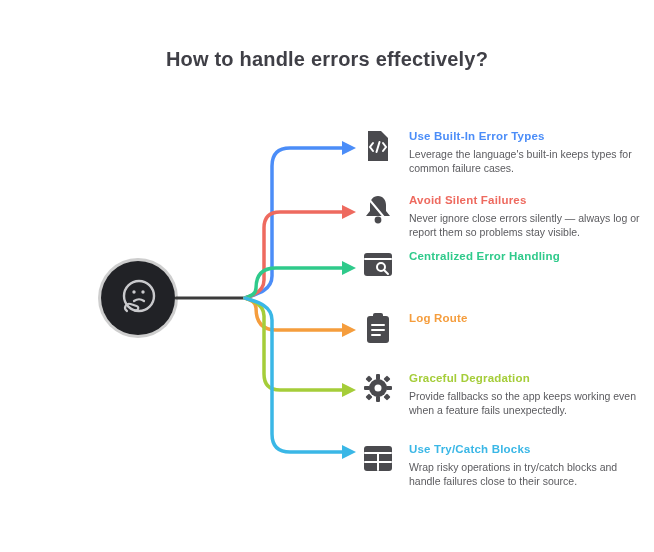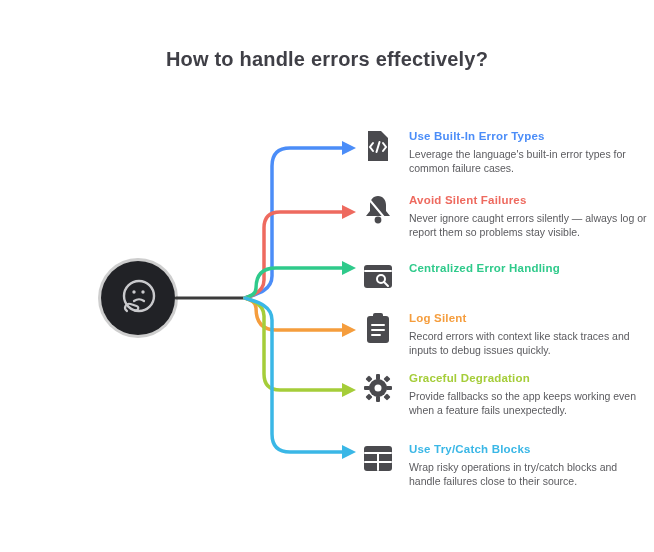--- a/index.html
+++ b/index.html
@@ -15,21 +15,21 @@
   .center-node{
     position:absolute;left:101px;top:261px;width:74px;height:74px;border-radius:50%;
     background:#212226;display:flex;align-items:center;justify-content:center;
     box-shadow:0 0 0 3px rgba(60,60,60,.25);
   }
   .branch-row{position:absolute;left:360px;width:290px;display:flex;gap:13px;align-items:flex-start;}
   .branch-icon{flex:0 0 36px;width:36px;height:36px;}
   .branch-text{flex:1;min-width:0;padding-top:2px;}
   .branch-title{font-size:11.5px;font-weight:bold;margin:0 0 5px 0;letter-spacing:.2px;}
   .branch-desc{font-size:10.5px;color:#5b5b5f;line-height:1.38;max-width:238px;margin:0;}
-  .r1{top:128px}.r2{top:192px}.r3{top:260px}.r4{top:310px}.r5{top:370px}.r6{top:441px}
+  .r1{top:128px}.r2{top:192px}.r3{top:248px}.r4{top:310px}.r5{top:370px}.r6{top:441px}
   .icon-fill{fill:#4a4a4e;}
   .icon-detail{stroke:#ffffff;stroke-width:2;fill:none;stroke-linecap:round;}
 </style>
 </head>
 <body>
 
 <div id="stage">
 
   <svg id="connectors" width="654" height="552">
 
@@ -66,33 +66,33 @@
     </svg>
   </div>
 
   <div class="branch-row r1">
     <svg class="branch-icon" viewBox="0 0 36 36">
       <path class="icon-fill" d="M8,3 h13 l7,7 v23 h-20 z"></path>
       <path class="icon-detail" d="M13,15 l-3,4 l3,4 M23,15 l3,4 l-3,4 M19.5,14 l-3,10"></path>
     </svg>
     <div class="branch-text">
       <p class="branch-title" style="color:#4b8df8">Use Built-In Error Types</p>
-      <p class="branch-desc">Leverage the language's built-in error types for common failure cases.</p>
+      <p class="branch-desc">Leverage the language's built-in keeps types for common failure cases.</p>
     </div>
   </div>
 
   <div class="branch-row r2">
     <svg class="branch-icon" viewBox="0 0 36 36">
       <path class="icon-fill" d="M18,4 c5,0 8,4 8,9 v6 l4,5 h-24 l4,-5 v-6 c0,-5 3,-9 8,-9 z"></path>
       <circle class="icon-fill" cx="18" cy="28" r="3.4"></circle>
       <path class="icon-detail" d="M8,6 L28,30"></path>
     </svg>
     <div class="branch-text">
       <p class="branch-title" style="color:#ee6a5f">Avoid Silent Failures</p>
-      <p class="branch-desc">Never ignore caught errors silently — always log or report them so problems stay visible.</p>
+      <p class="branch-desc">Never ignore close errors silently — always log or report them so problems stay visible.</p>
     </div>
   </div>
 
   <div class="branch-row r3">
     <svg class="branch-icon" viewBox="0 0 36 36">
       <rect class="icon-fill" x="4" y="5" width="28" height="23" rx="3"></rect>
       <path class="icon-detail" d="M5,11 h26"></path>
       <circle class="icon-detail" cx="21" cy="19" r="4"></circle>
       <path class="icon-detail" d="M24,22 l4,4"></path>
     </svg>
@@ -101,22 +101,21 @@
     </div>
   </div>
 
   <div class="branch-row r4">
     <svg class="branch-icon" viewBox="0 0 36 36">
       <rect class="icon-fill" x="7" y="6" width="22" height="27" rx="3"></rect>
       <rect class="icon-fill" x="13" y="3" width="10" height="6" rx="2"></rect>
       <path class="icon-detail" d="M12,15 h12 M12,20 h12 M12,25 h8"></path>
     </svg>
     <div class="branch-text">
-      <p class="branch-title" style="color:#f59d3d">Log Silent</p>
-      <p class="branch-desc">Record errors with context like stack traces and inputs to debug issues quickly.</p>
+      <p class="branch-title" style="color:#f59d3d">Log Route</p>
     </div>
   </div>
 
   <div class="branch-row r5">
     <svg class="branch-icon" viewBox="0 0 36 36">
       <g class="icon-fill">
         <circle cx="18" cy="18" r="9"></circle>
         <rect x="16" y="4" width="4" height="6" rx="1"></rect>
         <rect x="16" y="26" width="4" height="6" rx="1"></rect>
         <rect x="4" y="16" width="6" height="4" rx="1"></rect>

